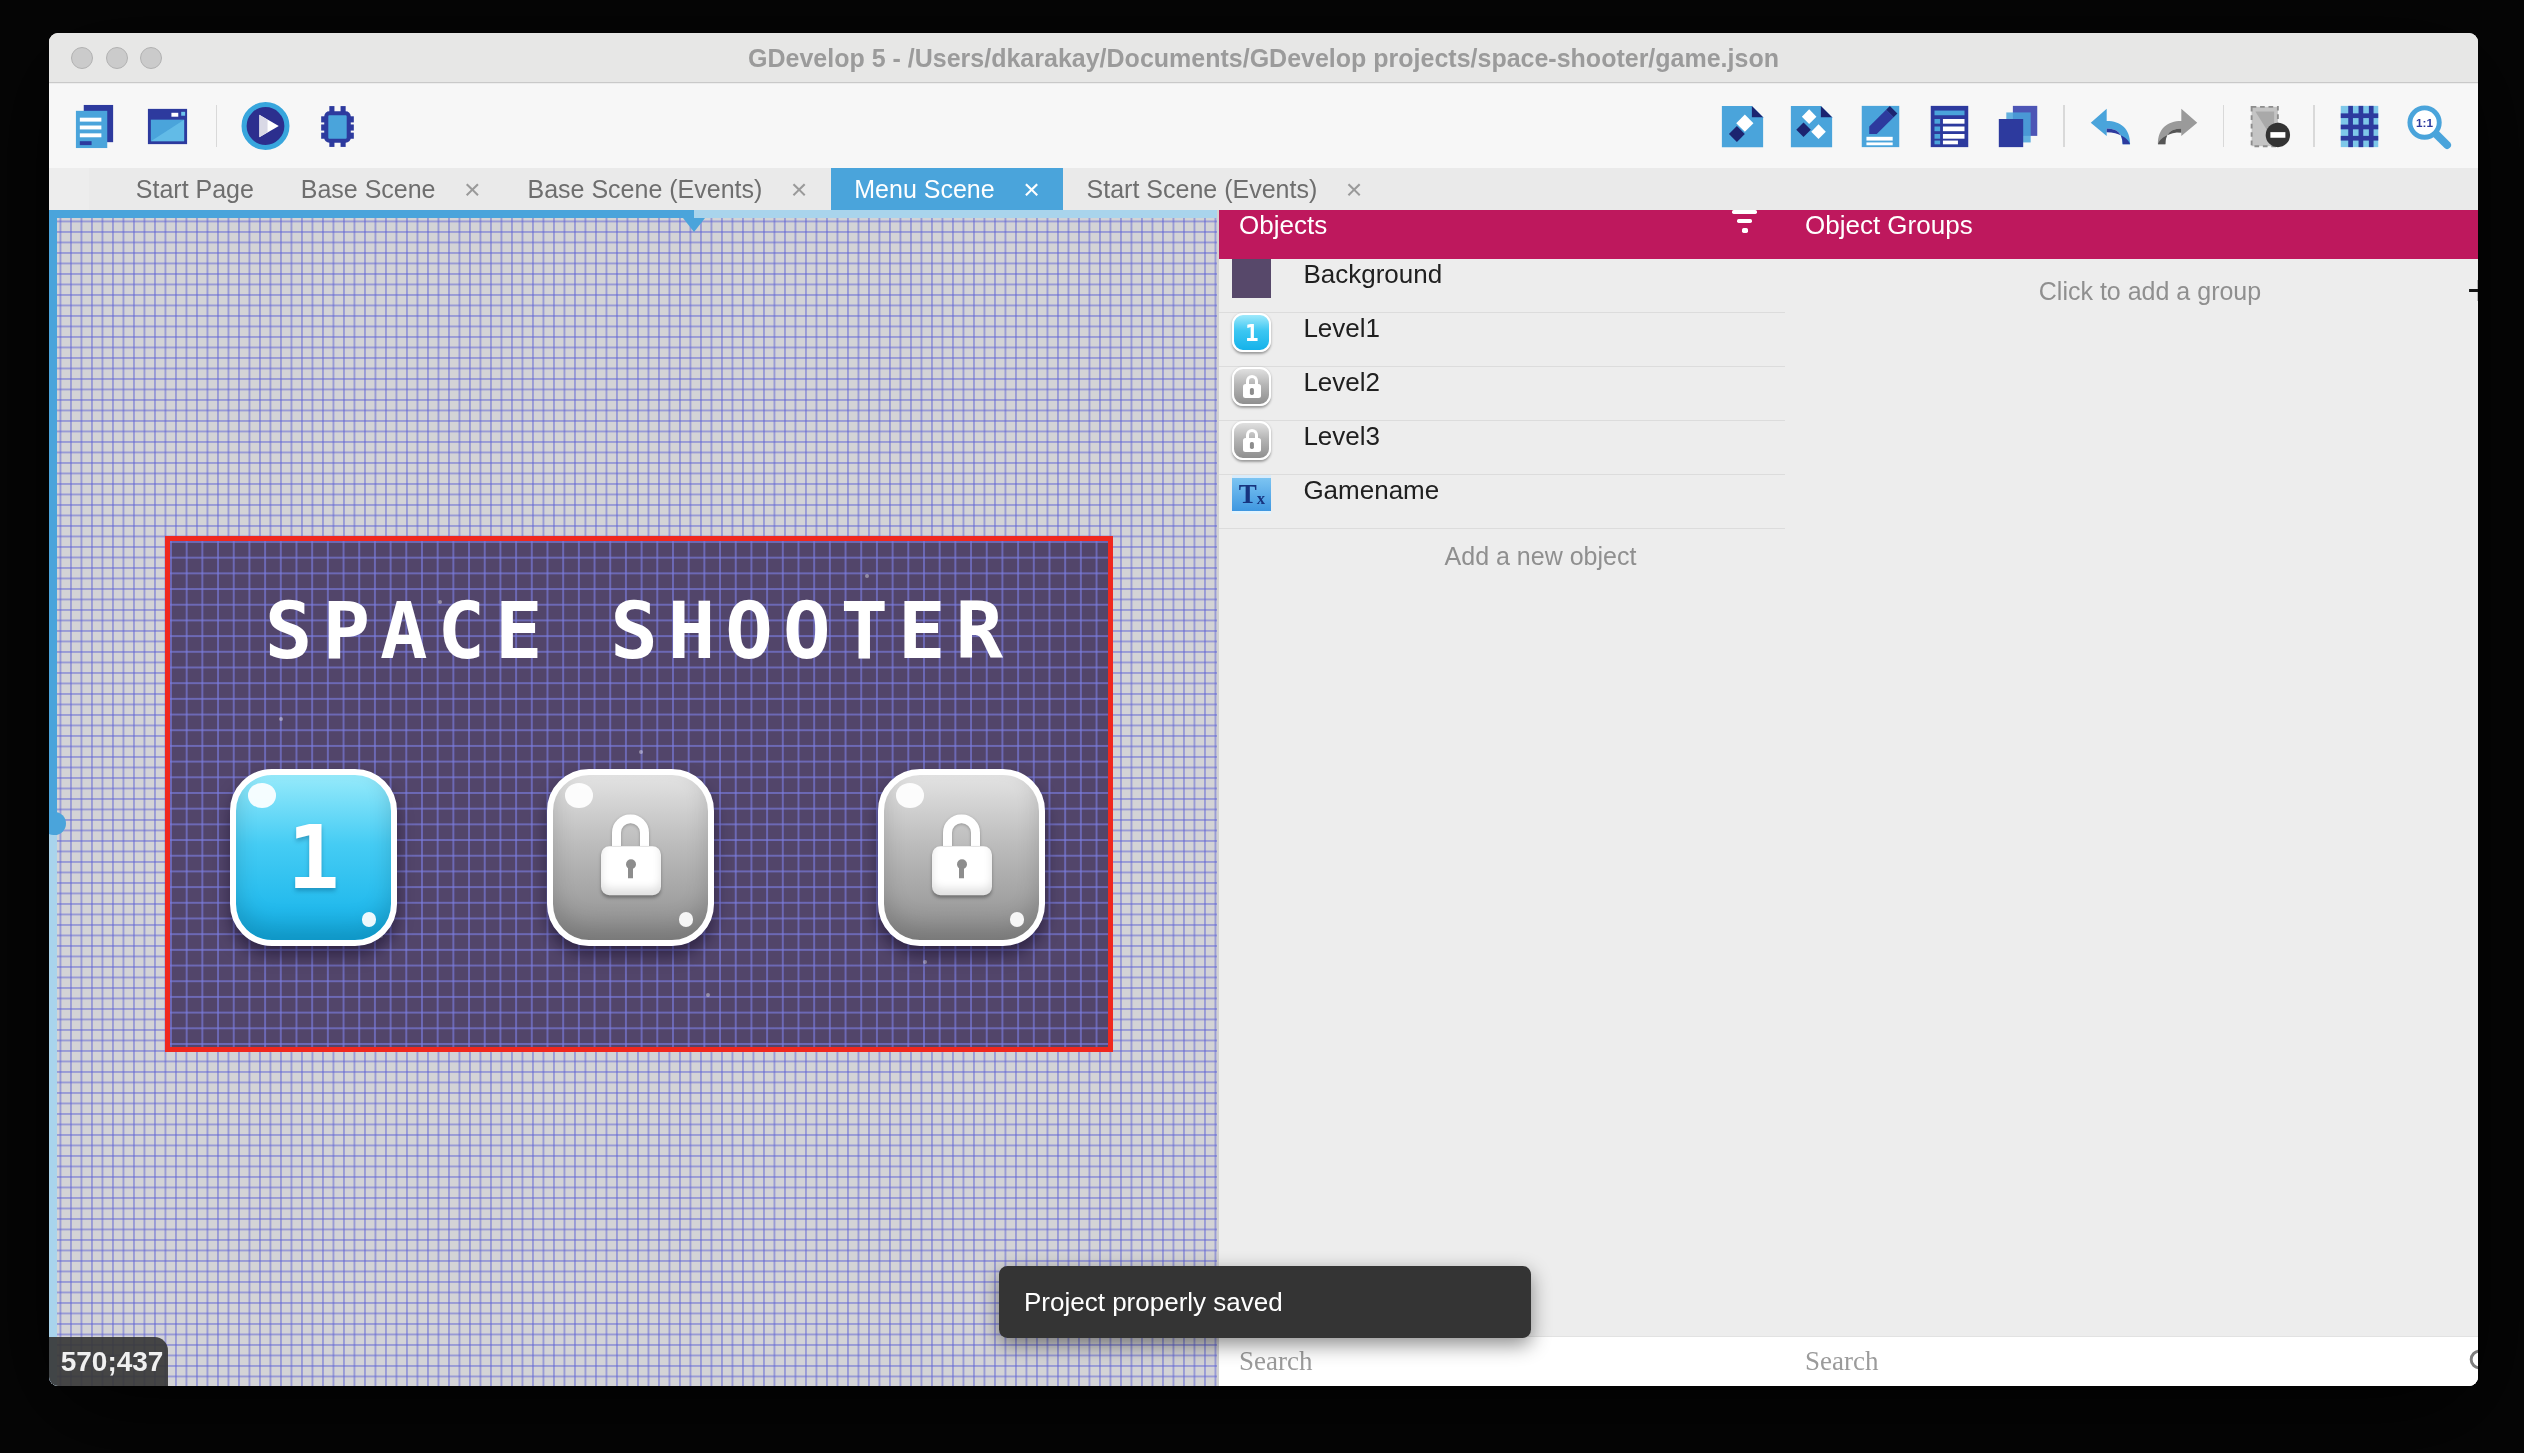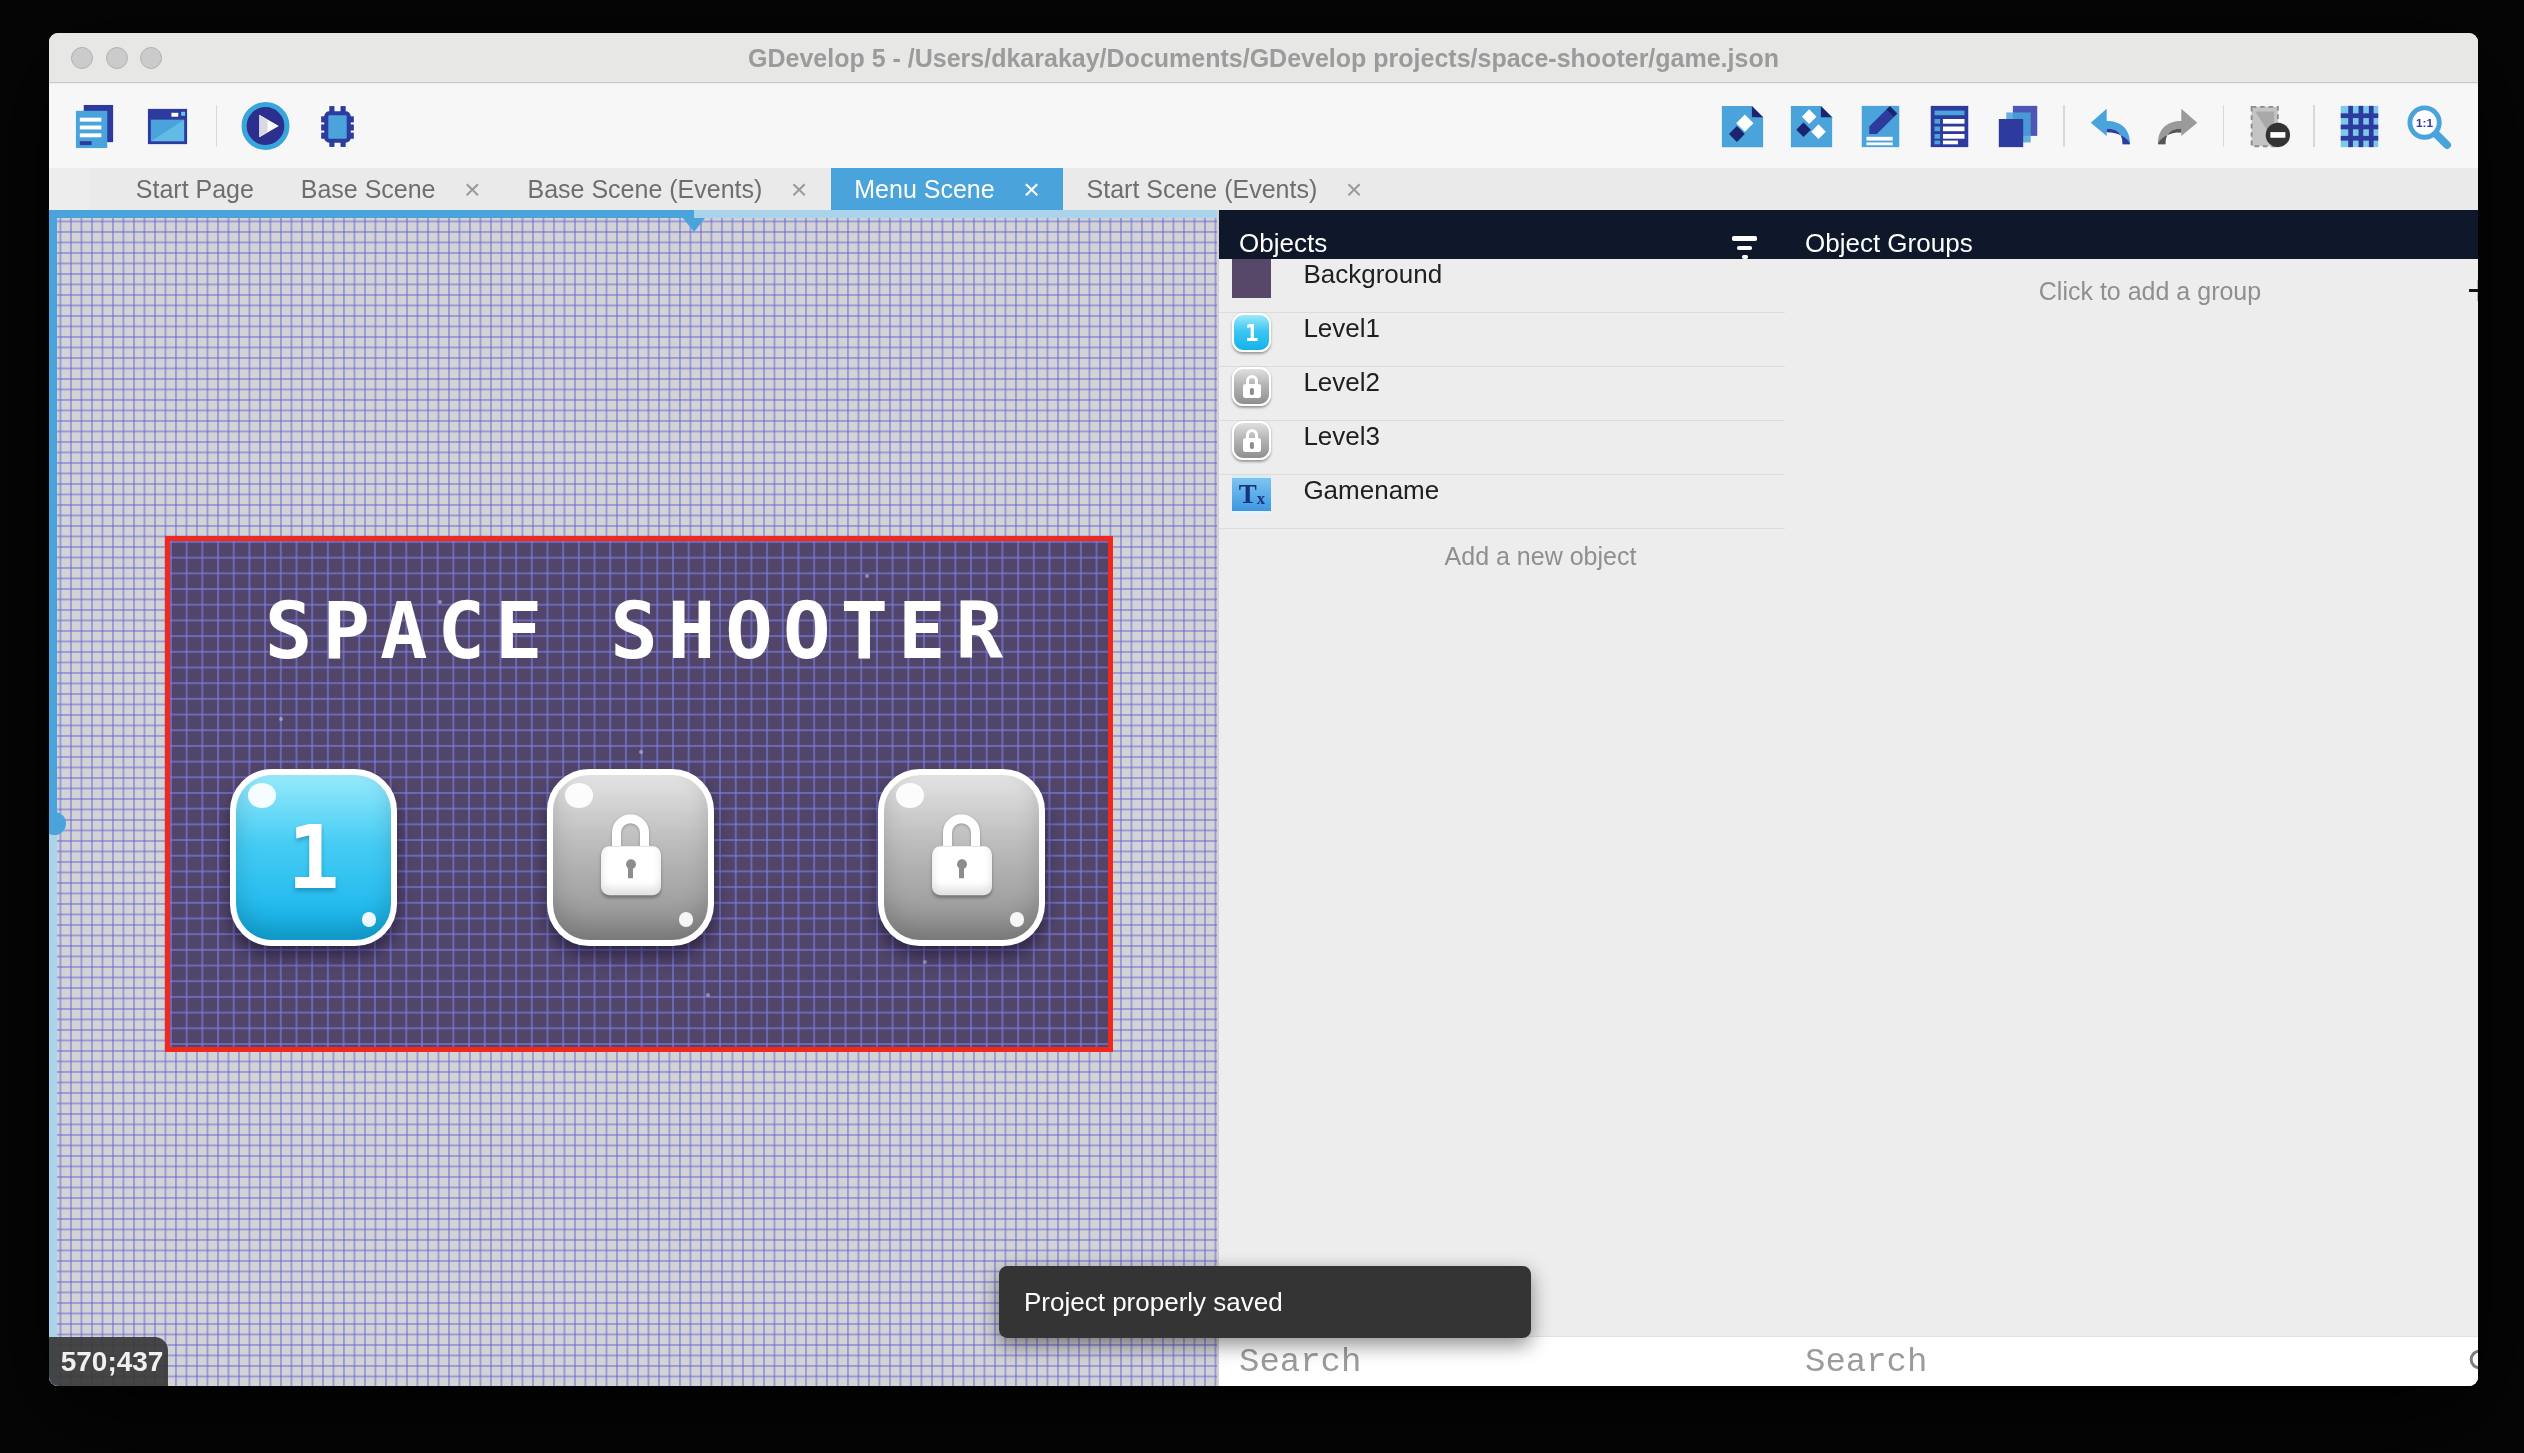--- a/index.html
+++ b/index.html
@@ -89,21 +89,21 @@
                  color:#f0f0f0; font-size:28px; font-weight:bold;
                  display:flex; align-items:center; padding-left:11.7px; }
 
   
   .divider-a { position:absolute; left:1168px; top:177px; width:2.5px; bottom:0; background:#d2d2d2; }
   .divider-b { position:absolute; left:1813px; top:177px; width:5.9px; bottom:0; background:#d6d6d6; }
 
   .objects-panel { position:absolute; left:1170px; top:177px; width:643px; bottom:0; background:#ededed; }
   .groups-panel  { position:absolute; left:1736px; top:177px; width:730px; bottom:0; background:#ededed; }
 
-  .panel-header { height:49px; background:#0f172a; color:#fff; display:flex; align-items:flex-end;
+  .panel-header { height:49px; background:#be185d; color:#fff; display:flex; align-items:flex-start;
                   padding:0 20px; font-size:26px;gap:37px; }
   .panel-header .spacer { flex:1; }
   .panel-close { font-size:30px; color:#fff; line-height:1; }
   .filter-icon { display:flex; flex-direction:column; gap:5px; align-items:center; margin-right:30px; }
   .filter-icon i { display:block; height:4.2px; background:#fff; border-radius:1.7px; }
   .filter-icon i:nth-child(1){ width:25px; } .filter-icon i:nth-child(2){ width:15px; } .filter-icon i:nth-child(3){ width:6.7px; }
 
   .obj-row { height:54px; border-bottom:1.7px solid #dcdcdc; display:flex; 
              padding-left:13.4px; position:relative; background:#ededed; }
   .obj-label { margin-left:32px; font-size:26px; color:#202020; }
@@ -130,22 +130,22 @@
                 font-family:"Liberation Serif", serif; font-weight:bold; color:#17347f; }
   .thumb-text .t-main { font-size:27px; } .thumb-text .t-sub { font-size:16.7px; margin-top:8.4px; }
 
   .add-row { height:55px; display:flex; align-items:center; justify-content:center;
              color:#8f8f8f; font-size:25px; position:relative; }
   .plus-btn { position:absolute; right:23.4px; font-size:42px; font-weight:200; color:#141414; line-height:1; }
 
   .search-bar { position:absolute; left:0; right:0; bottom:0; height:50px; background:#fff;
                 border-top:0.8px solid #e2e2e2; }
   .search-bar input { width:100%; height:100%; border:0; background:transparent; outline:none;
-                      padding-left:20px; padding-right:59px; font-size:34px; color:#333;
-                      font-family:Liberation Mono, monospace; }
+                      padding-left:20px; padding-right:59px; font-size:27px; color:#333;
+                      font-family:Liberation Serif, serif; }
   .search-bar input::placeholder { color:#9b9b9b; }
   .search-icon { position:absolute; right:18.4px; top:10px; }
 
   
   .toast { position:absolute; left:950px; top:1233px; width:532px; height:72px;
            background:#343434; border-radius:8.4px; color:#fff; font-size:26px;
            display:flex; align-items:center; padding-left:25px; z-index:60;
            box-shadow:0 6.7px 20px rgba(0,0,0,.45); }
 </style>
 </head>

